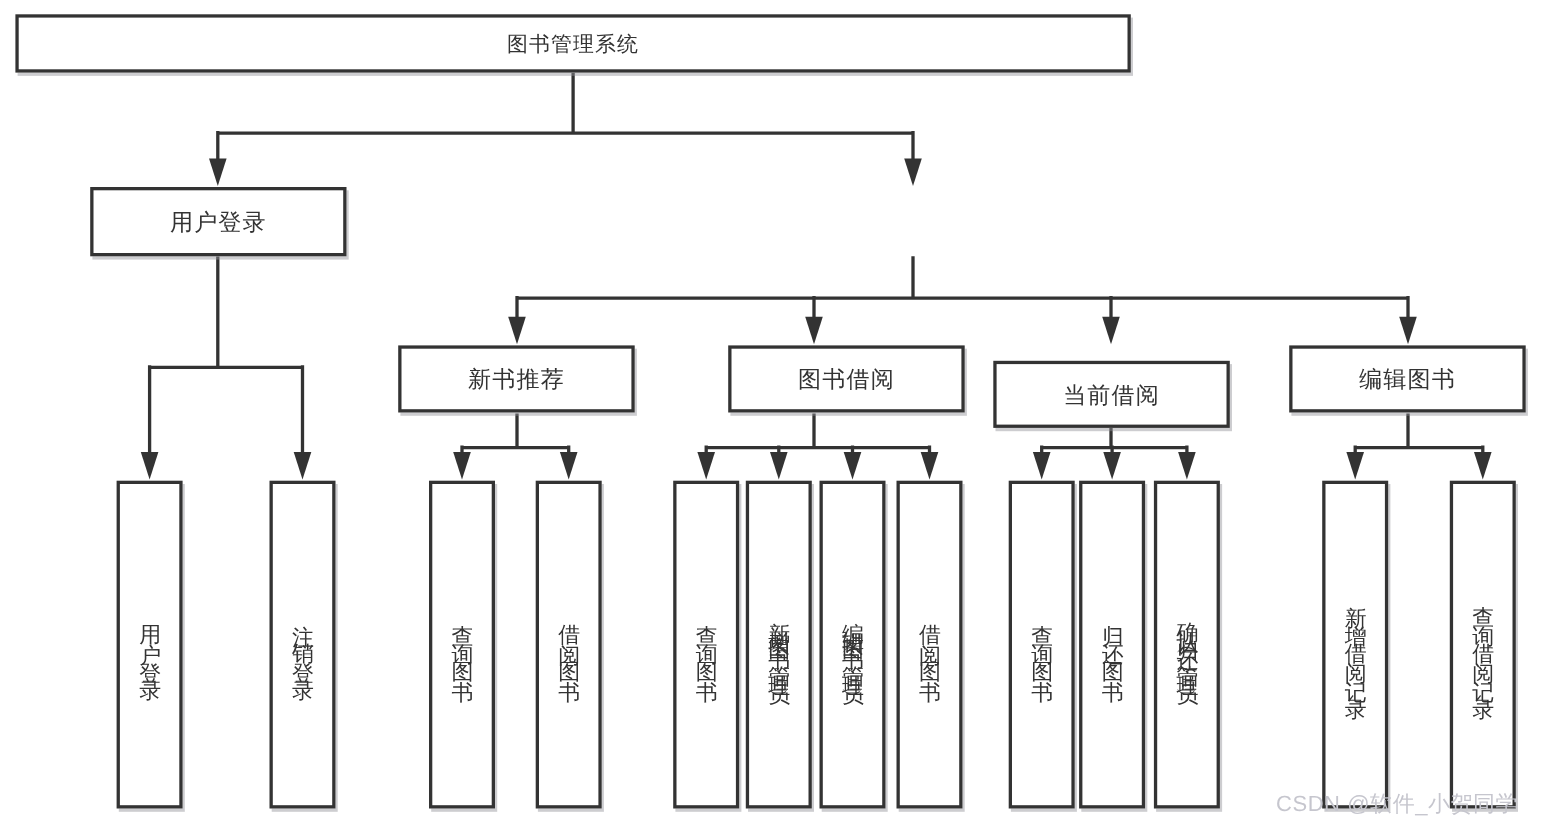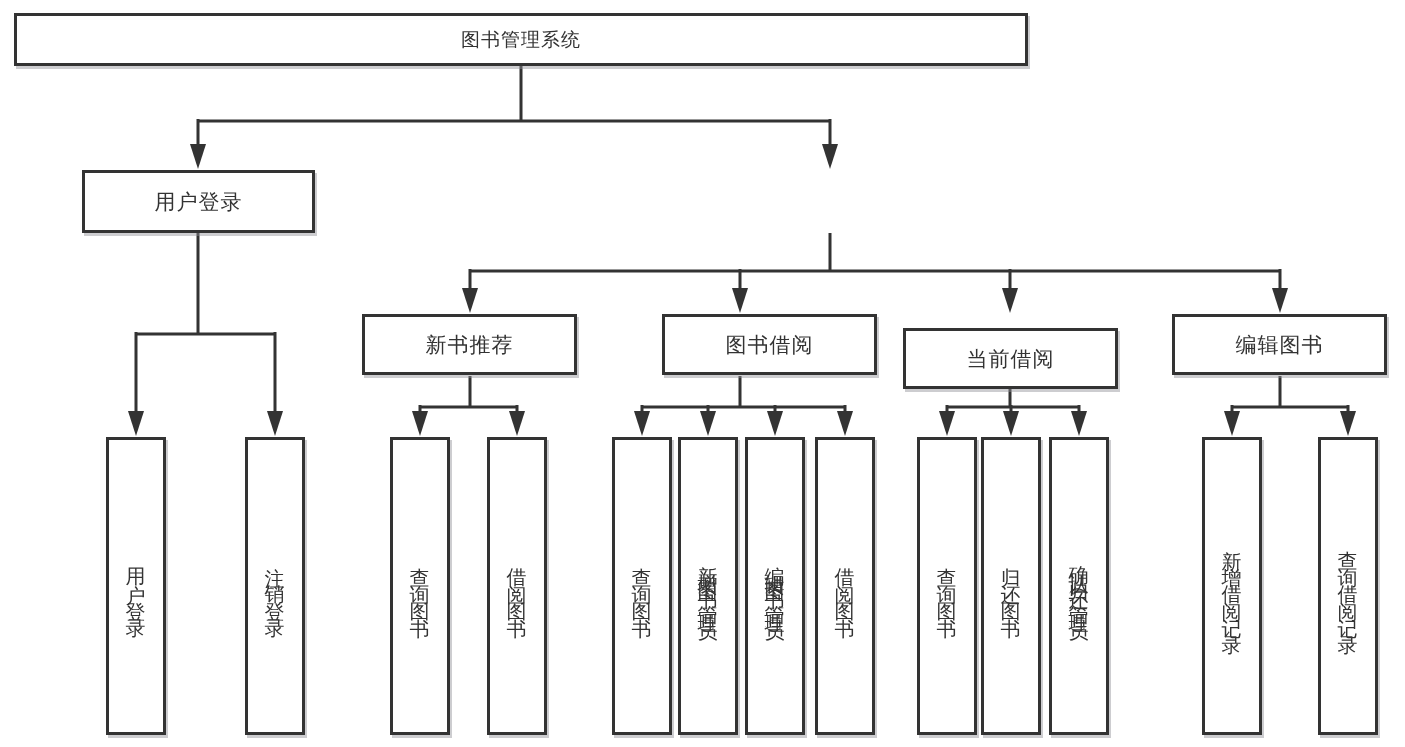--- a/index.html
+++ b/index.html
@@ -148,13 +148,14 @@
   <div class="box leaf" style="left:1049px">
     <span class="vtext dense">确认归还（管理员）</span>
   </div>
   <div class="box leaf" style="left:1202px">
     <span class="vtext">新增借阅记录</span>
   </div>
   <div class="box leaf" style="left:1318px">
     <span class="vtext">查询借阅记录</span>
   </div>
 
+  <div class="watermark">CSDN @软件_小贺同学</div>
 </div>
 
 </body></html>

